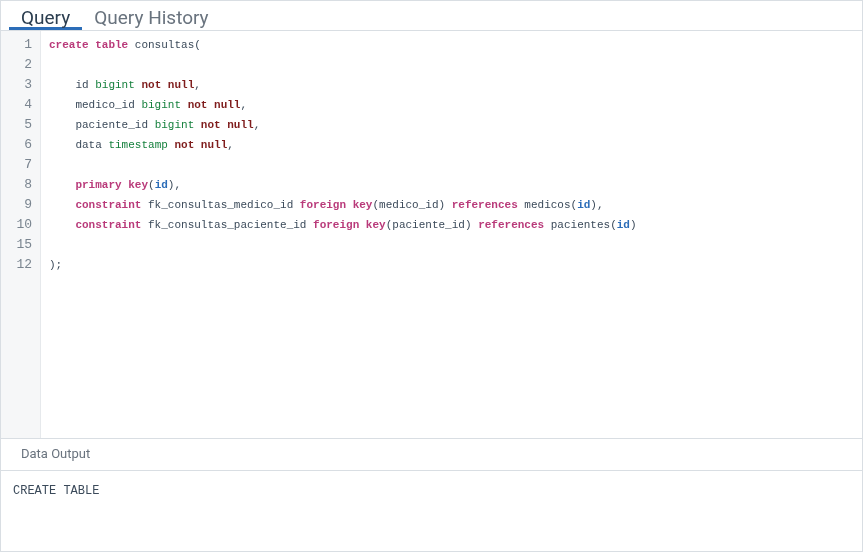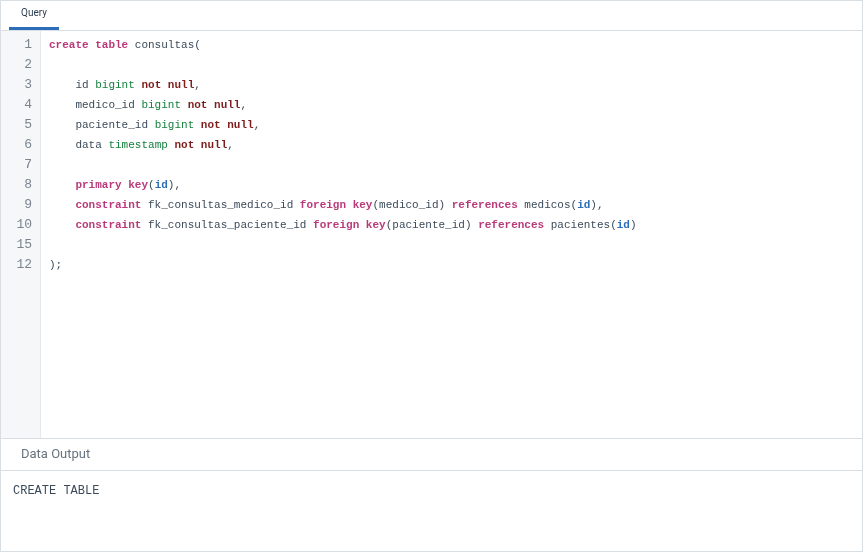--- a/index.html
+++ b/index.html
@@ -17,21 +17,21 @@
   .top-tabs {
     display: flex;
     border-bottom: 1px solid #d9dee3;
     height: 30px;
     align-items: stretch;
     padding-left: 8px;
     background: #fff;
   }
   .tab {
     padding: 7px 12px 5px 12px;
-    font-size: 10px;
+    font-size: 19px;
     color: #69737e;
     cursor: pointer;
     border-bottom: 3px solid transparent;
     line-height: 1;
     text-align: center;
   }
   .tab.active {
     color: #2c3e50;
     border-bottom-color: #2c6db8;
   }
@@ -99,20 +99,21 @@
     line-height: 1.8;
     height: 80px;
     background: #fff;
   }
 </style>
 </head>
 <body>
 
 <div class="top-tabs">
   <div class="tab active">Query</div>
+  <div class="tab">Query History</div>
 </div>
 
 <div class="editor-area">
   <div class="gutter" id="gutter">
       <div>1</div>
       <div>2</div>
       <div>3</div>
       <div>4</div>
       <div>5</div>
       <div>6</div>

